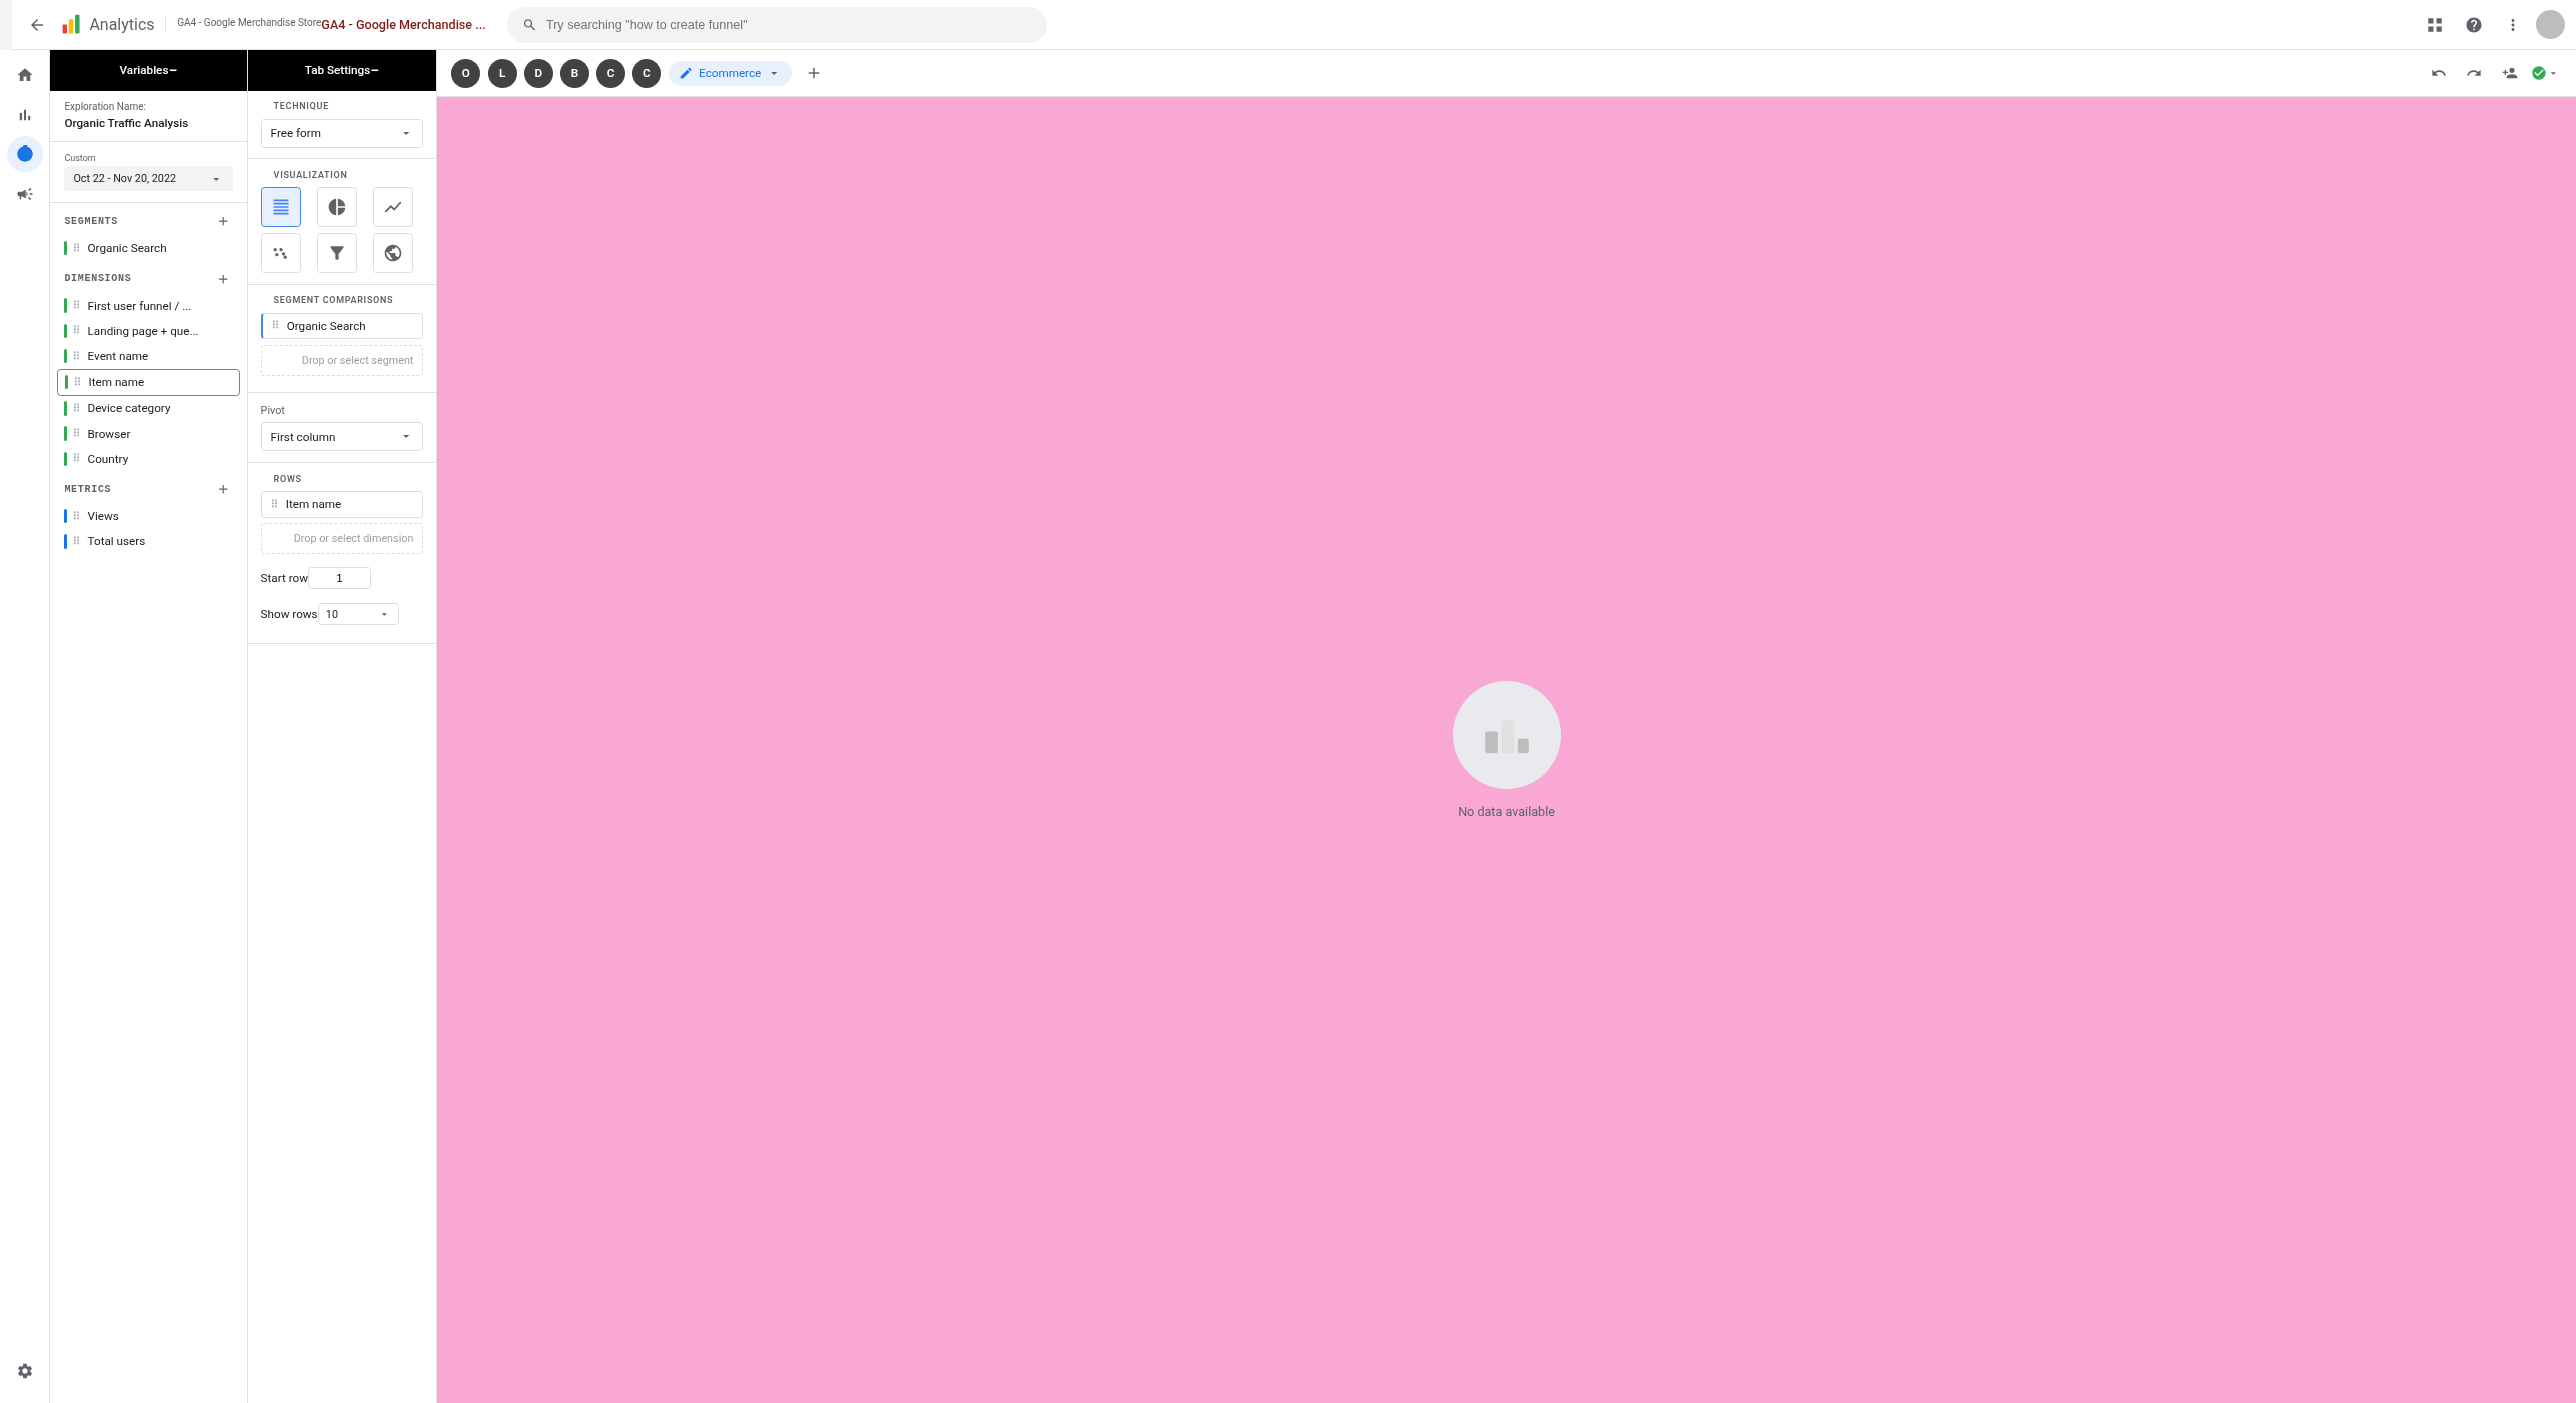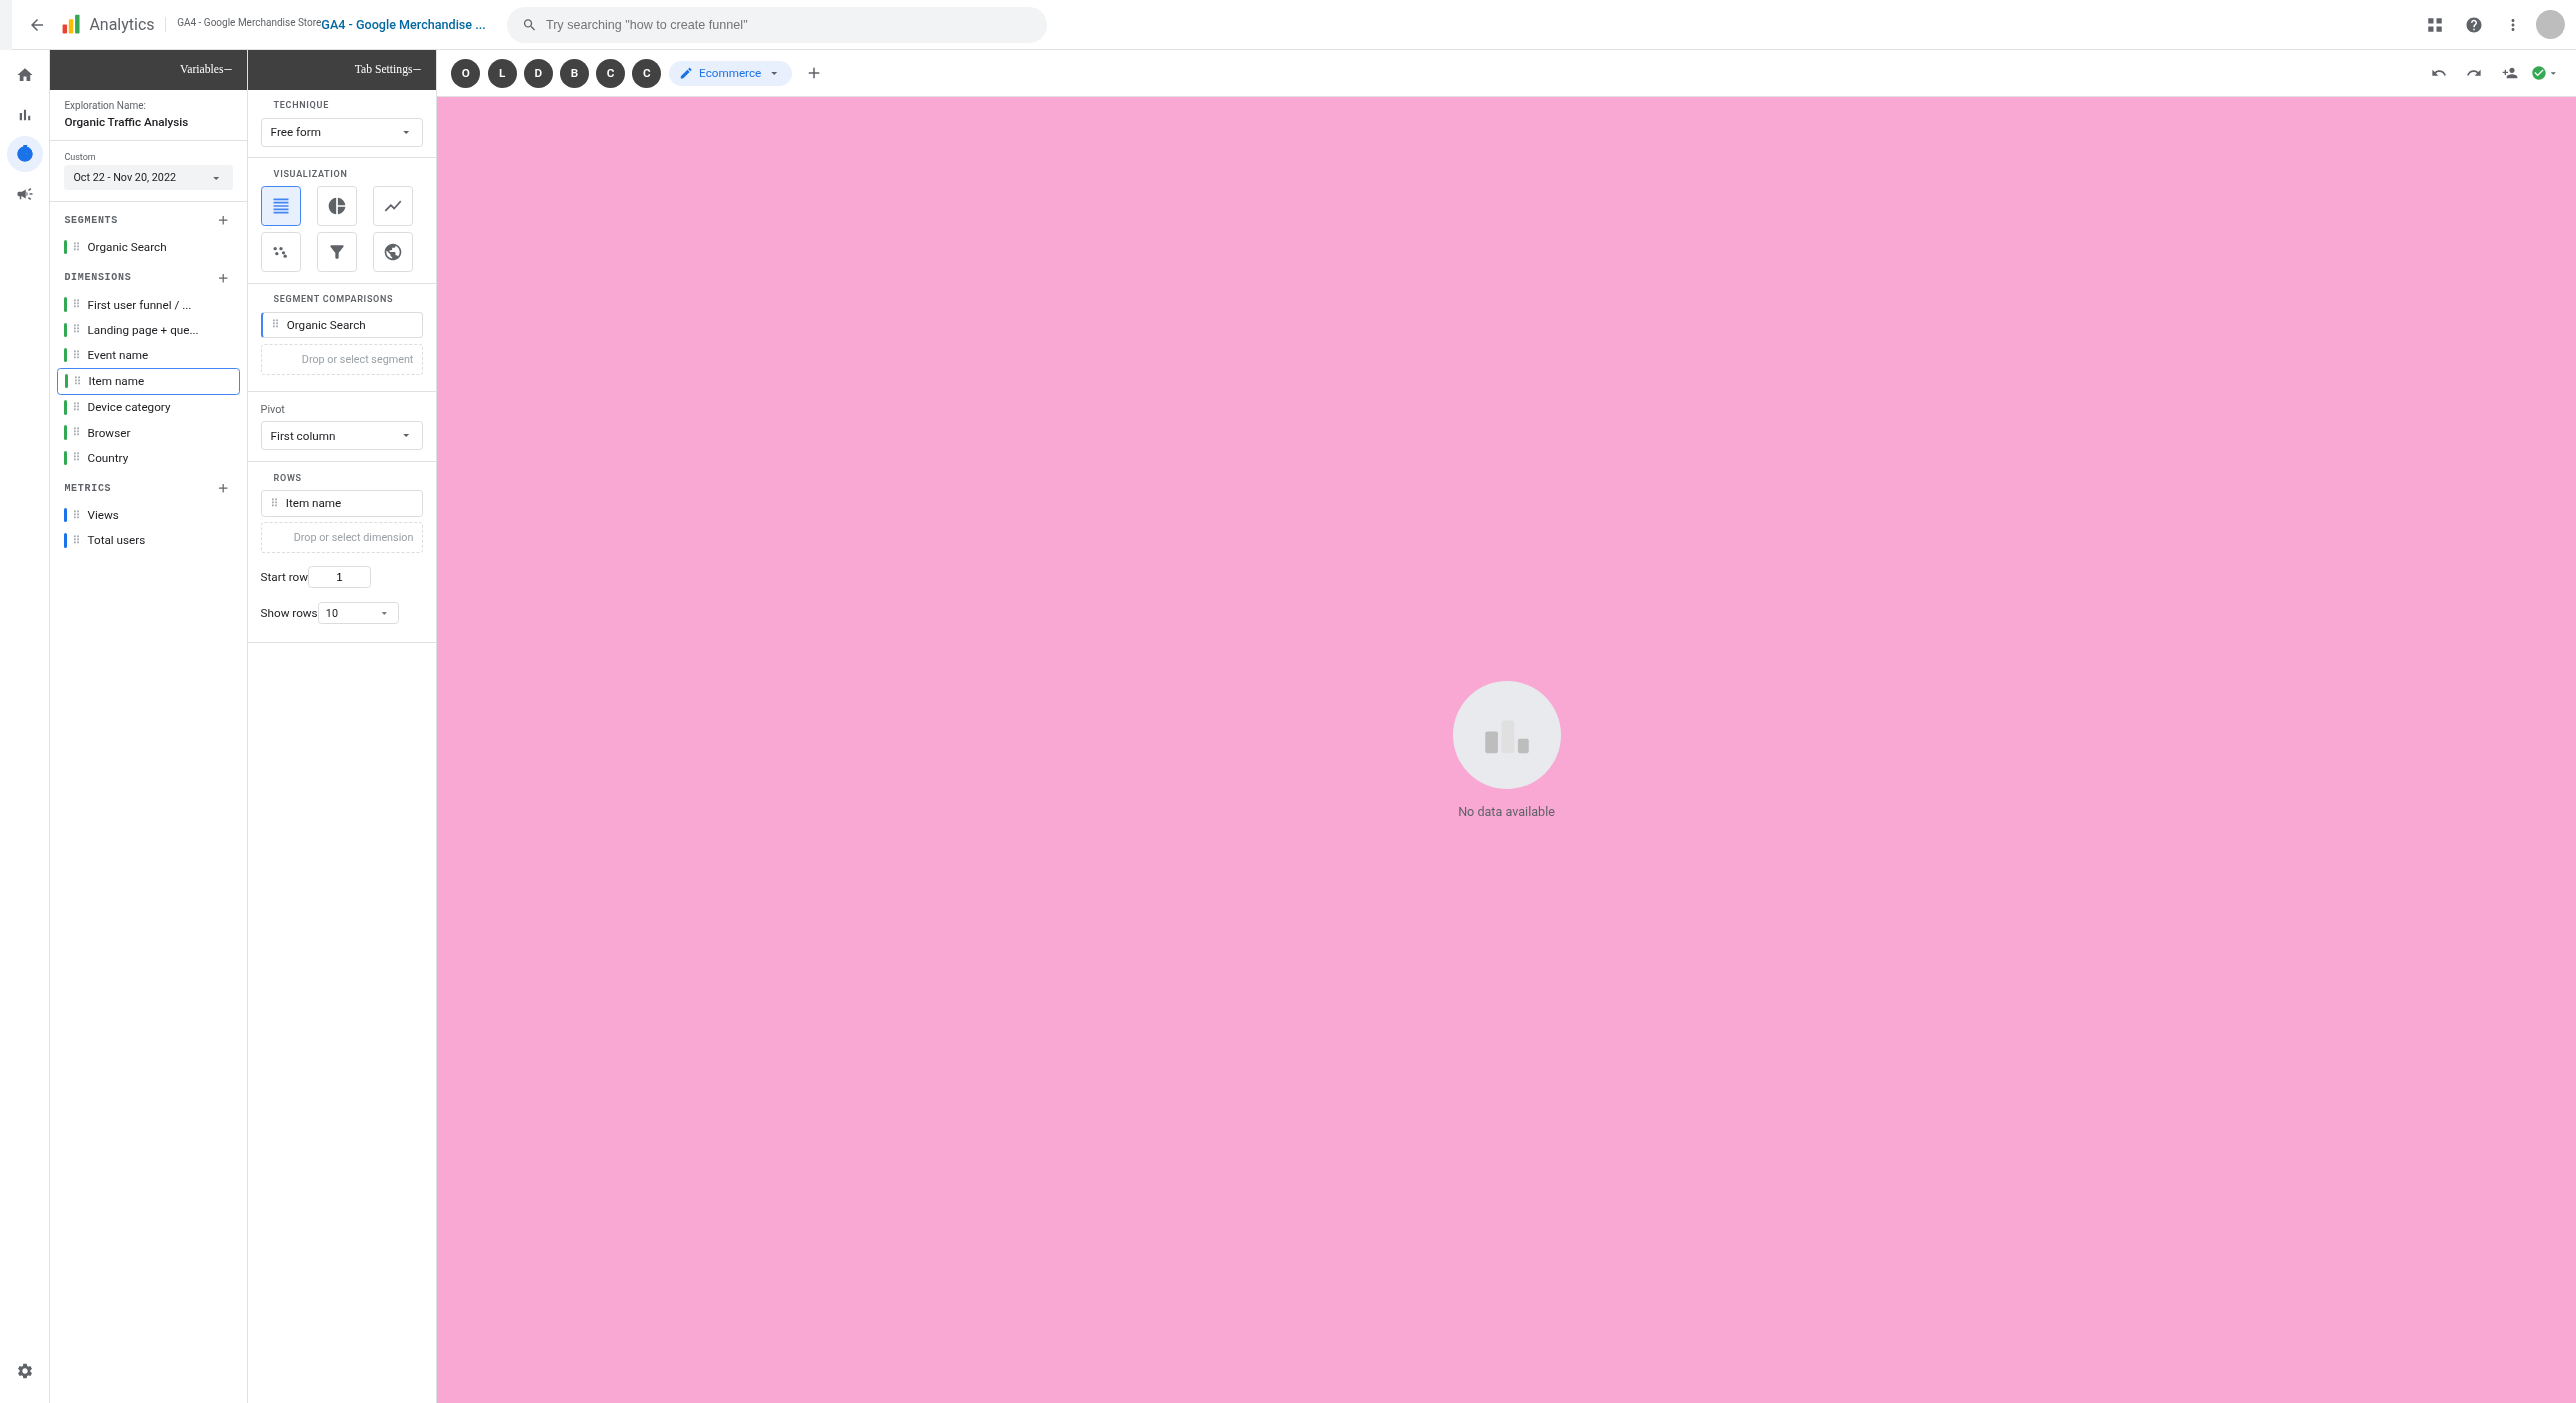--- a/index.html
+++ b/index.html
@@ -11,21 +11,21 @@
       background: #fff; border-bottom: 0.9px solid #e0e0e0;
       padding: 0 10.8px; gap: 7.2px; position: fixed; top: 0; left: 12px; right: 0; z-index: 100;
     }
     .top-bar-left { display: flex; align-items: center; gap: 7.2px; min-width: 189px; }
     .back-btn { width: 29px; height: 29px; display: flex; align-items: center; justify-content: center; border-radius: 50%; cursor: pointer; color: #5f6368; }
     .logo { display: flex; align-items: center; gap: 5.4px; }
     .logo-icon { width: 25px; height: 25px; }
     .logo-text { font-size: 16px; color: #5f6368; font-weight: 400; }
     .title-section { display: flex; flex-direction: row; margin-left: 3.6px; border-left: 0.9px solid #e0e0e0; padding-left: 10.8px; }
     .title-sub { font-size: 10px; color: #5f6368; }
-    .title-main { font-size: 12.6px; color: #0369a1; font-weight: 500; }
+    .title-main { font-size: 12.6px; color: #7f1d1d; font-weight: 500; }
     .search-bar {
       flex: 1; max-width: 540px; height: 36px; background: #f1f3f4; border-radius: 21.6px;
       display: flex; align-items: center; padding: 0 14.4px; gap: 9px; margin: 0 14.4px;
     }
     .search-bar input { border: none; background: transparent; outline: none; font-size: 12.6px; color: #5f6368; width: 100%; }
     .top-bar-right { display: flex; align-items: center; gap: 7.2px; margin-left: auto; }
     .icon-btn { width: 32px; height: 32px; border-radius: 50%; display: flex; align-items: center; justify-content: center; cursor: pointer; color: #5f6368; }
     .avatar { width: 29px; height: 29px; border-radius: 50%; background: #bdbdbd; }
 
     
@@ -45,22 +45,22 @@
     .nav-item svg { width: 18px; height: 18px; }
     .nav-spacer { flex: 1; }
     .nav-settings { margin-top: auto; margin-bottom: 7.2px; }
 
     
     .variables-panel {
       width: 198px; background: #fff; border-right: 0.9px solid #e0e0e0;
       display: flex; flex-direction: column; overflow-y: auto; flex-shrink: 0;
     }
     .panel-header {
-      display: flex; align-items: center; justify-content: flex-end;
-      padding: 10.8px 14.4px; background: #404040; color: #fff; font-size: 11.7px; font-weight: 500; font-family: Liberation Serif, serif;
+      display: flex; align-items: center; justify-content: center;
+      padding: 10.8px 14.4px; background: #000000; color: #fff; font-size: 11.7px; font-weight: 500;
     }
     .panel-header-icon { cursor: pointer; color: #fff; font-size: 16px; }
     .panel-section { padding: 10.8px 14.4px; border-bottom: 0.9px solid #e0e0e0; }
     .panel-label { font-size: 10px; color: #5f6368; margin-bottom: 3.6px; }
     .panel-value { font-size: 11.7px; font-weight: 500; color: #202124; }
     .date-range {
       display: flex; align-items: center; justify-content: space-between;
       background: #f1f3f4; border-radius: 3.6px; padding: 5.4px 9px; margin-top: 3.6px;
       font-size: 10.8px; cursor: pointer;
     }

